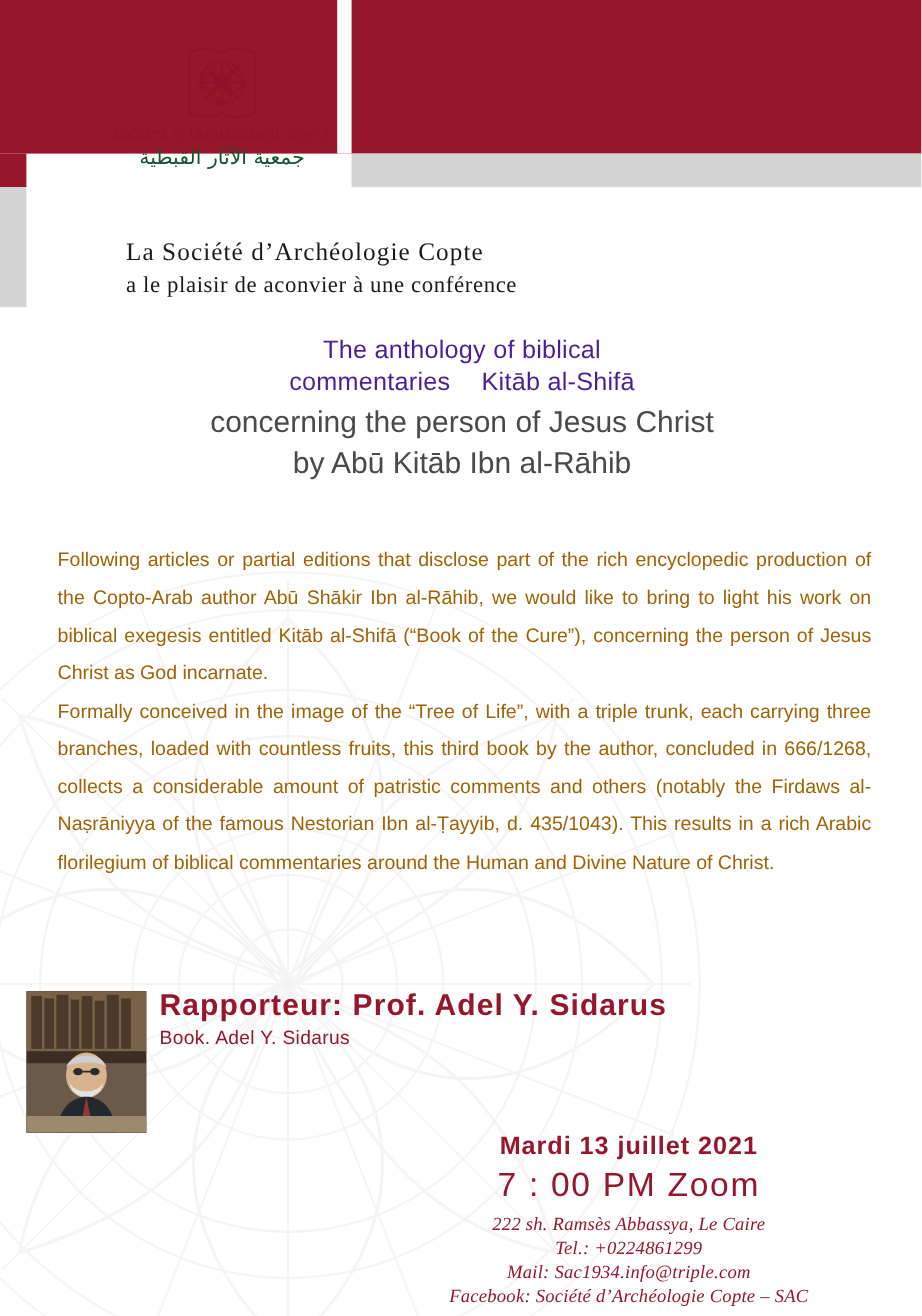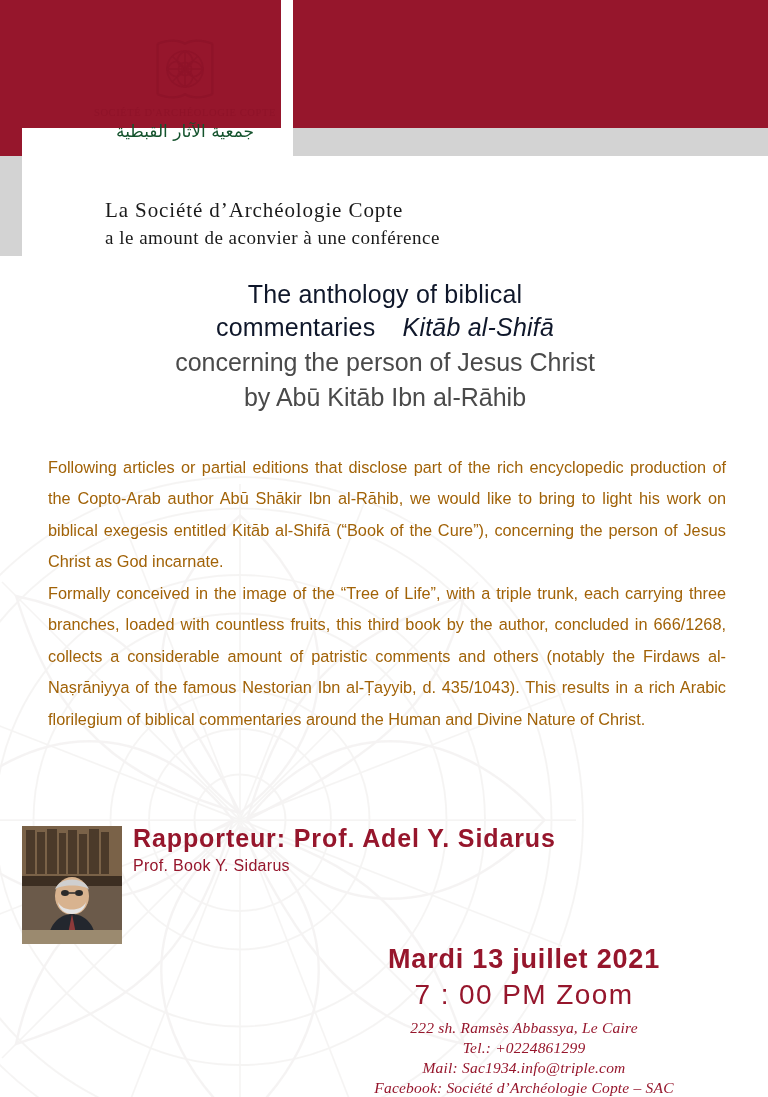--- a/index.html
+++ b/index.html
@@ -136,28 +136,27 @@
 
   
   .title-block {
     position: absolute;
     left: 60px;
     top: 278px;
     width: 650px;
     text-align: center;
   }
   .title-l1, .title-l2 {
-    color: #0f172a;
-    font-size: 25px;
+    color: #4c1d95;
+    font-size: 21px;
     line-height: 1.3;
     letter-spacing: 0.2px;
     text-align: center;
   }
   .title-l2 .ital {
-    font-style: italic;
     margin-left: 20px;
   }
   .title-l3, .title-l4 {
     color: #4a4a4a;
     font-size: 25px;
     line-height: 1.38;
   }
   .title-l3 { margin-top: 2px; }
 
   
@@ -207,21 +206,21 @@
   
   .details {
     position: absolute;
     left: 300px;
     top: 944px;
     width: 448px;
     text-align: center;
     color: #96162c;
   }
   .det-date {
-    font-size: 27px;
+    font-size: 21px;
     font-weight: bold;
     letter-spacing: 0.8px;
   }
   .det-time {
     font-size: 28px;
     font-weight: normal;
     letter-spacing: 1.4px;
     margin-top: 4px;
   }
   .det-addr, .det-tel, .det-mail, .det-fb {
@@ -293,21 +292,21 @@
         <path d="M12 8 C28 2 40 2 50 8 C60 2 72 2 88 8" stroke-width="3"></path>
         <path d="M12 78 C28 84 40 84 50 78 C60 84 72 84 88 78" stroke-width="3"></path>
       </g>
     </svg>
     <div class="logo-fr">SOCIÉTÉ D'ARCHÉOLOGIE COPTE</div>
     <div class="logo-ar">جمعية الآثار القبطية</div>
   </div>
 
   <div class="intro">
     <div class="intro-line1">La Société d’Archéologie Copte</div>
-    <div class="intro-line2">a le amount de aconvier à une conférence</div>
+    <div class="intro-line2">a le plaisir de aconvier à une conférence</div>
   </div>
 
   <div class="title-block">
     <div class="title-l1">The anthology of biblical</div>
     <div class="title-l2"><span>commentaries </span><span class="ital">Kitāb al-Shifā</span></div>
     <div class="title-l3">concerning the person of Jesus Christ</div>
     <div class="title-l4">by Abū Kitāb Ibn al-Rāhib</div>
   </div>
 
   <div class="body-text">
@@ -336,21 +335,21 @@
       <ellipse cx="43" cy="67" rx="4" ry="3" fill="#2a2a2a"></ellipse>
       <ellipse cx="57" cy="67" rx="4" ry="3" fill="#2a2a2a"></ellipse>
       <path d="M47 67 L53 67" stroke="#2a2a2a" stroke-width="1.5"></path>
       <path d="M26 118 C26 96 40 88 50 88 C60 88 74 96 74 118 Z" fill="#23272e"></path>
       <path d="M50 88 L44 118 L56 118 Z" fill="#8c3a3a"></path>
       <rect x="0" y="104" width="100" height="14" fill="#9b8a6f"></rect>
     </svg>
   </div>
   <div class="speaker">
     <div class="speaker-main">Rapporteur: Prof. Adel Y. Sidarus</div>
-    <div class="speaker-sub">Prof. Book Y. Sidarus</div>
+    <div class="speaker-sub">Book. Adel Y. Sidarus</div>
   </div>
 
   <div class="details">
     <div class="det-date">Mardi 13 juillet  2021</div>
     <div class="det-time">7 : 00  PM  Zoom</div>
     <div class="det-addr">222 sh. Ramsès Abbassya, Le Caire</div>
     <div class="det-tel">Tel.: +0224861299</div>
     <div class="det-mail">Mail: Sac1934.info@triple.com</div>
     <div class="det-fb">Facebook: Société d’Archéologie Copte – SAC</div>
   </div>

